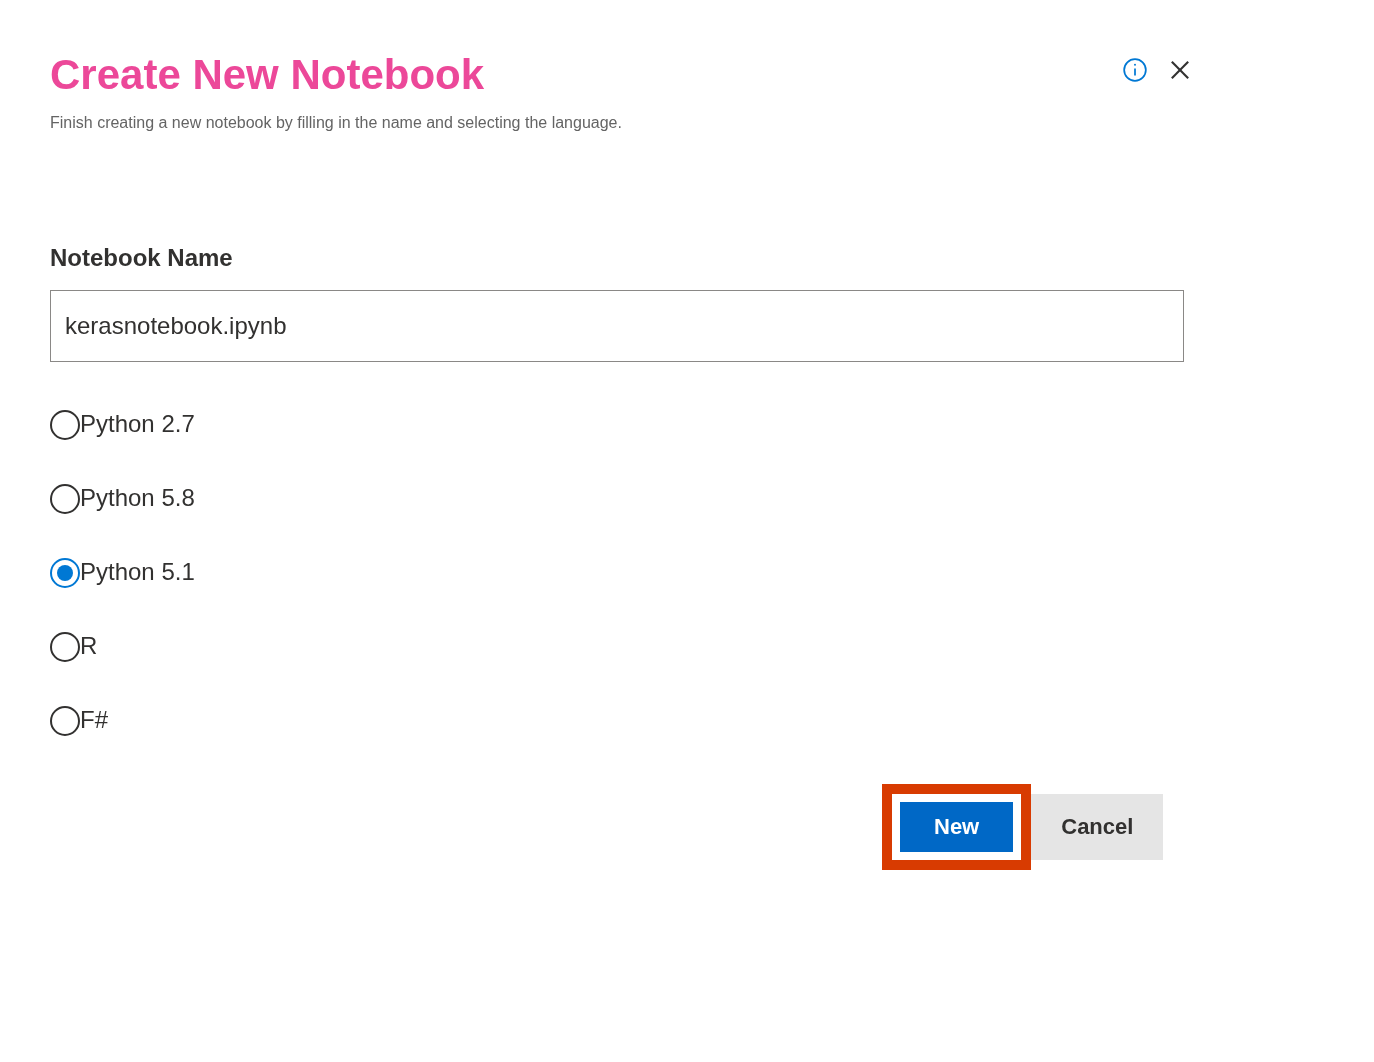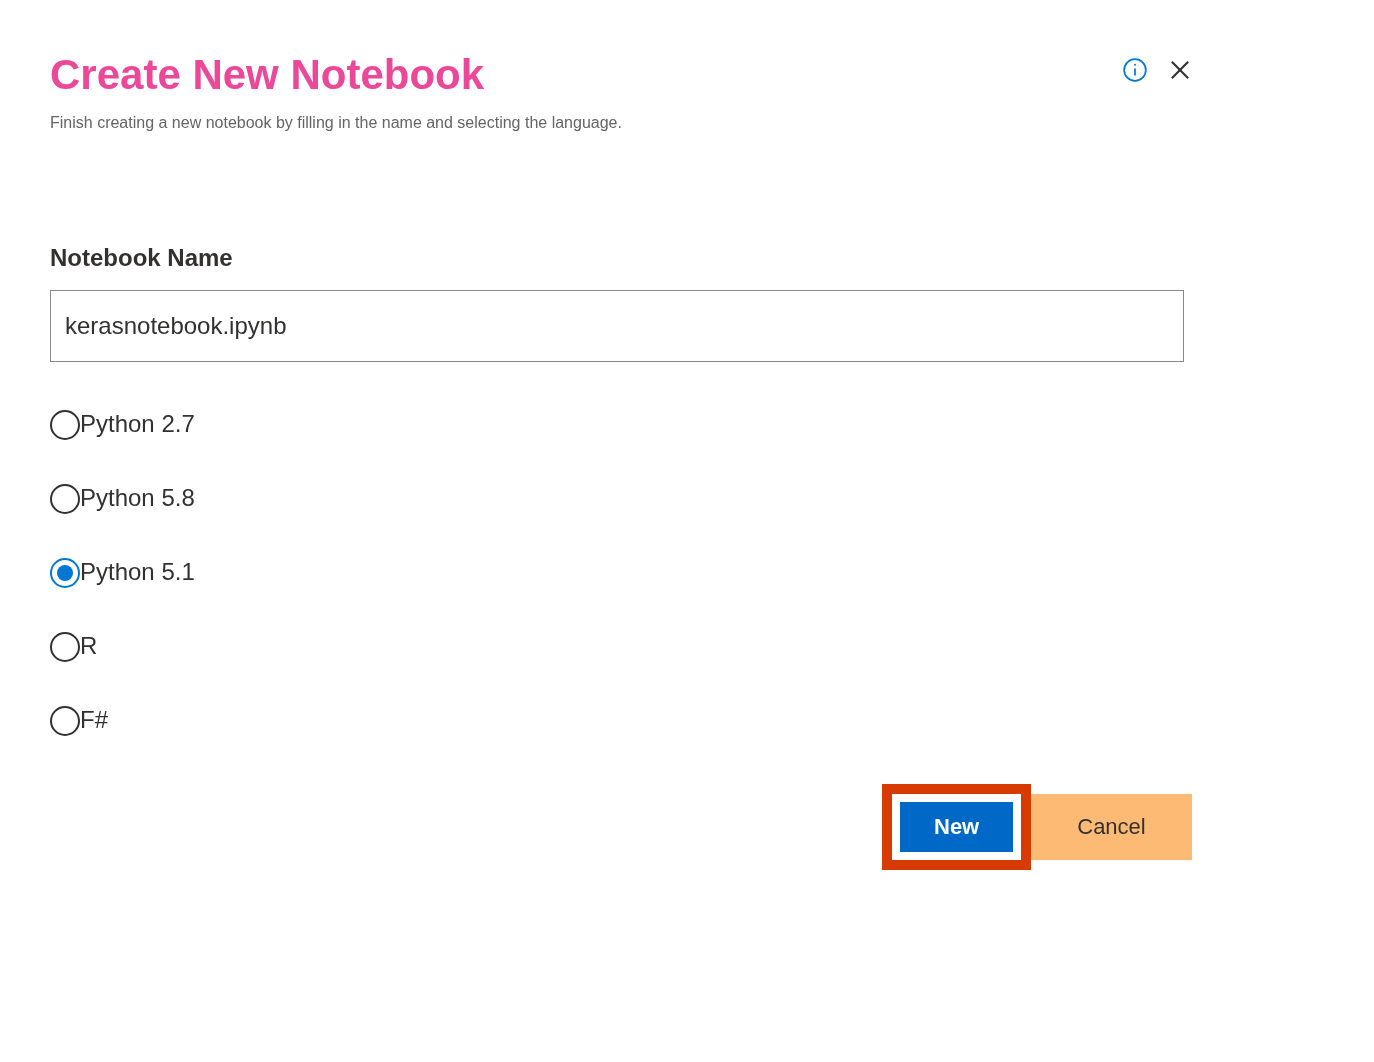--- a/index.html
+++ b/index.html
@@ -114,26 +114,26 @@
       background: #0068c6;
       color: #ffffff;
       border: none;
       font-size: 22px;
       font-weight: 600;
       padding: 12px 34px;
       cursor: pointer;
       font-family: inherit;
     }
     .btn-secondary {
-      background: #fdba74;
+      background: #e5e5e5;
       color: #323130;
       border: none;
       font-size: 22px;
-      font-weight: 400;
-      padding: 20px 46px;
+      font-weight: 700;
+      padding: 20px 30px;
       cursor: pointer;
       font-family: inherit;
     }
   </style>
 </head>
 <body>
 
 <div class="dialog">
 
   <div class="header-icons">

